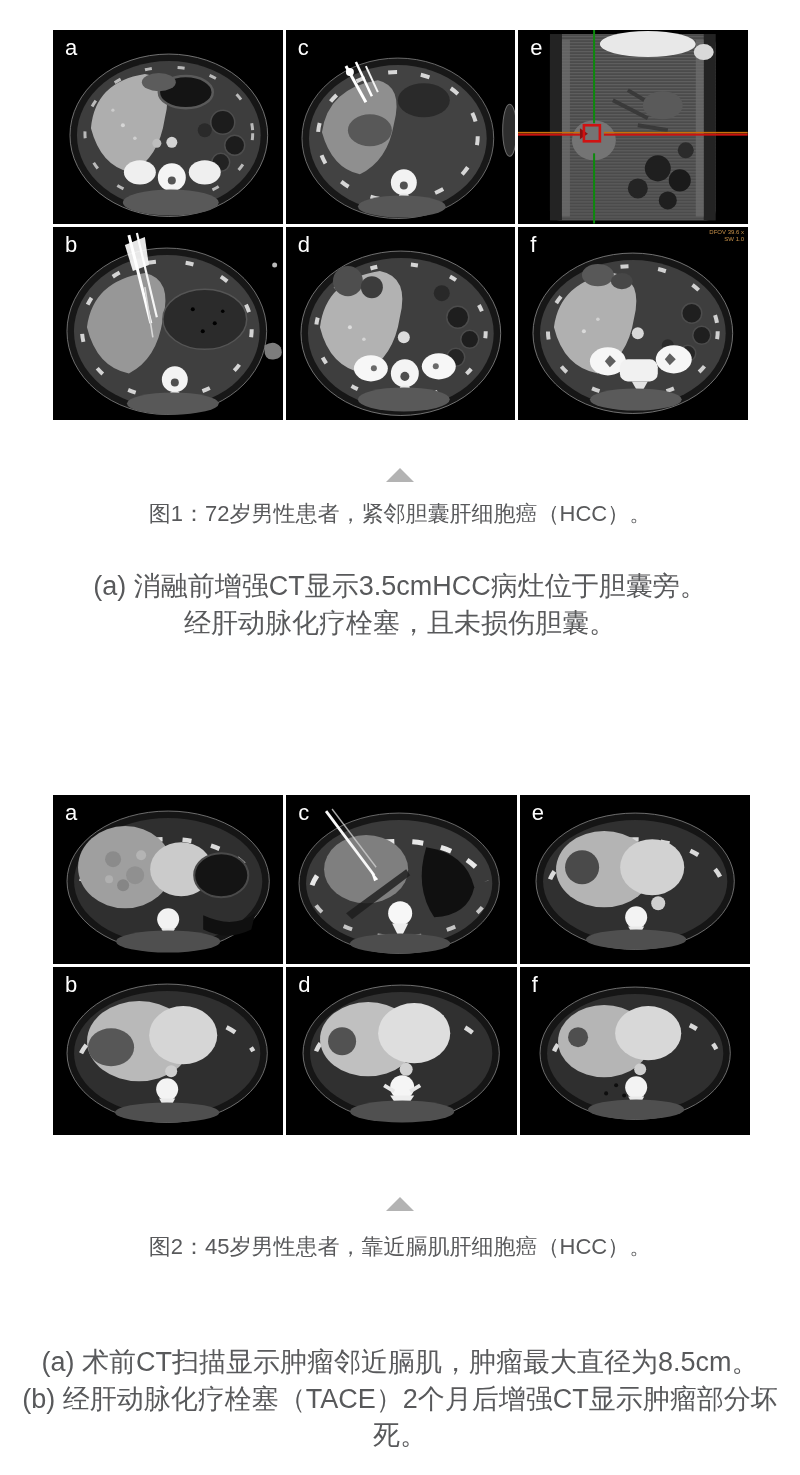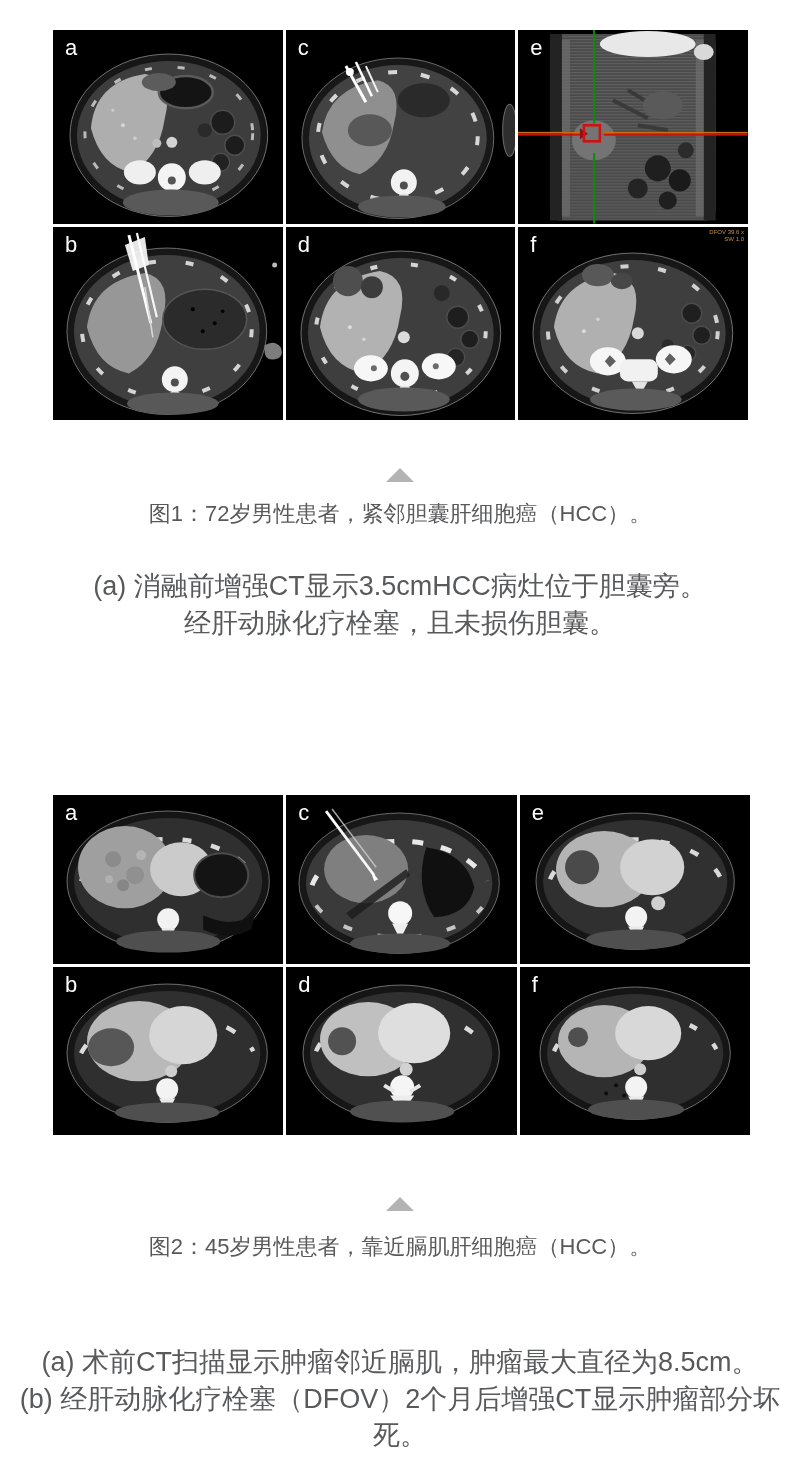--- a/index.html
+++ b/index.html
@@ -415,16 +415,16 @@
     </div>
   </div>
 
   <div class="tri-marker" style="top:1197px;">
     <div class="tri"></div>
   </div>
 
   <div class="caption cap-title" style="top:1231px;">图2：45岁男性患者，靠近膈肌肝细胞癌（HCC）。</div>
   <div class="caption cap-lines" style="top:1300px;margin-top:44px;">
     <span>(a) 术前CT扫描显示肿瘤邻近膈肌，肿瘤最大直径为8.5cm。</span>
-    <span>(b) 经肝动脉化疗栓塞（DFOV）2个月后增强CT显示肿瘤部分坏死。</span>
+    <span>(b) 经肝动脉化疗栓塞（TACE）2个月后增强CT显示肿瘤部分坏死。</span>
   </div>
 
 </div>
 
 </body></html>

